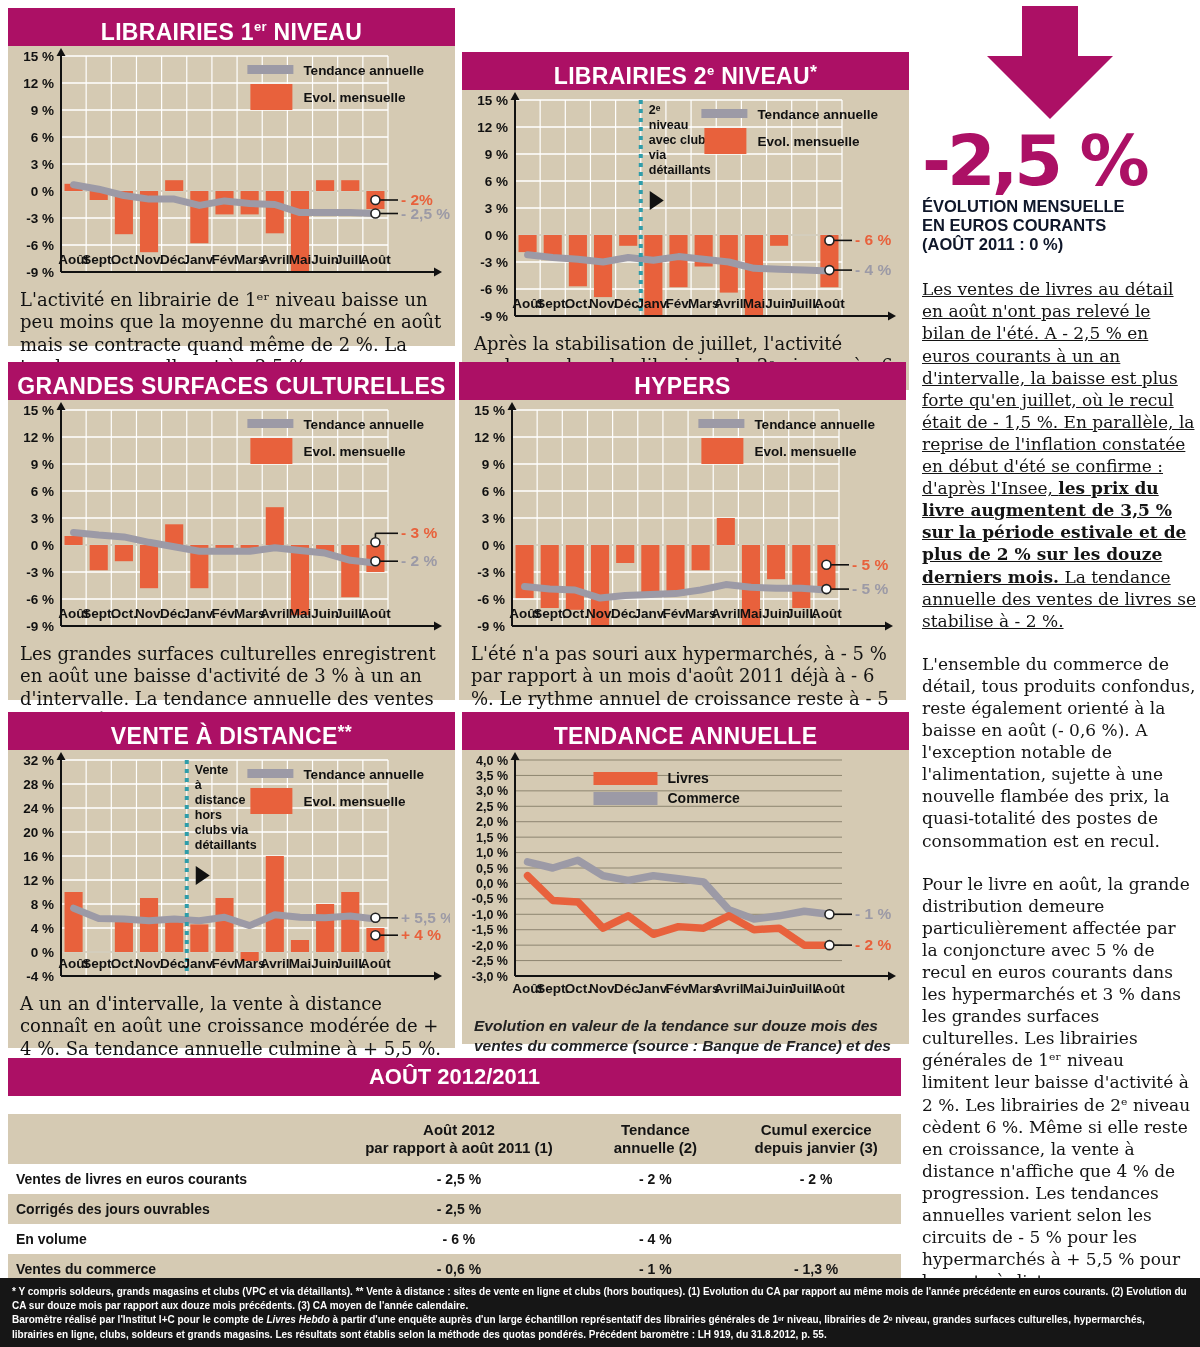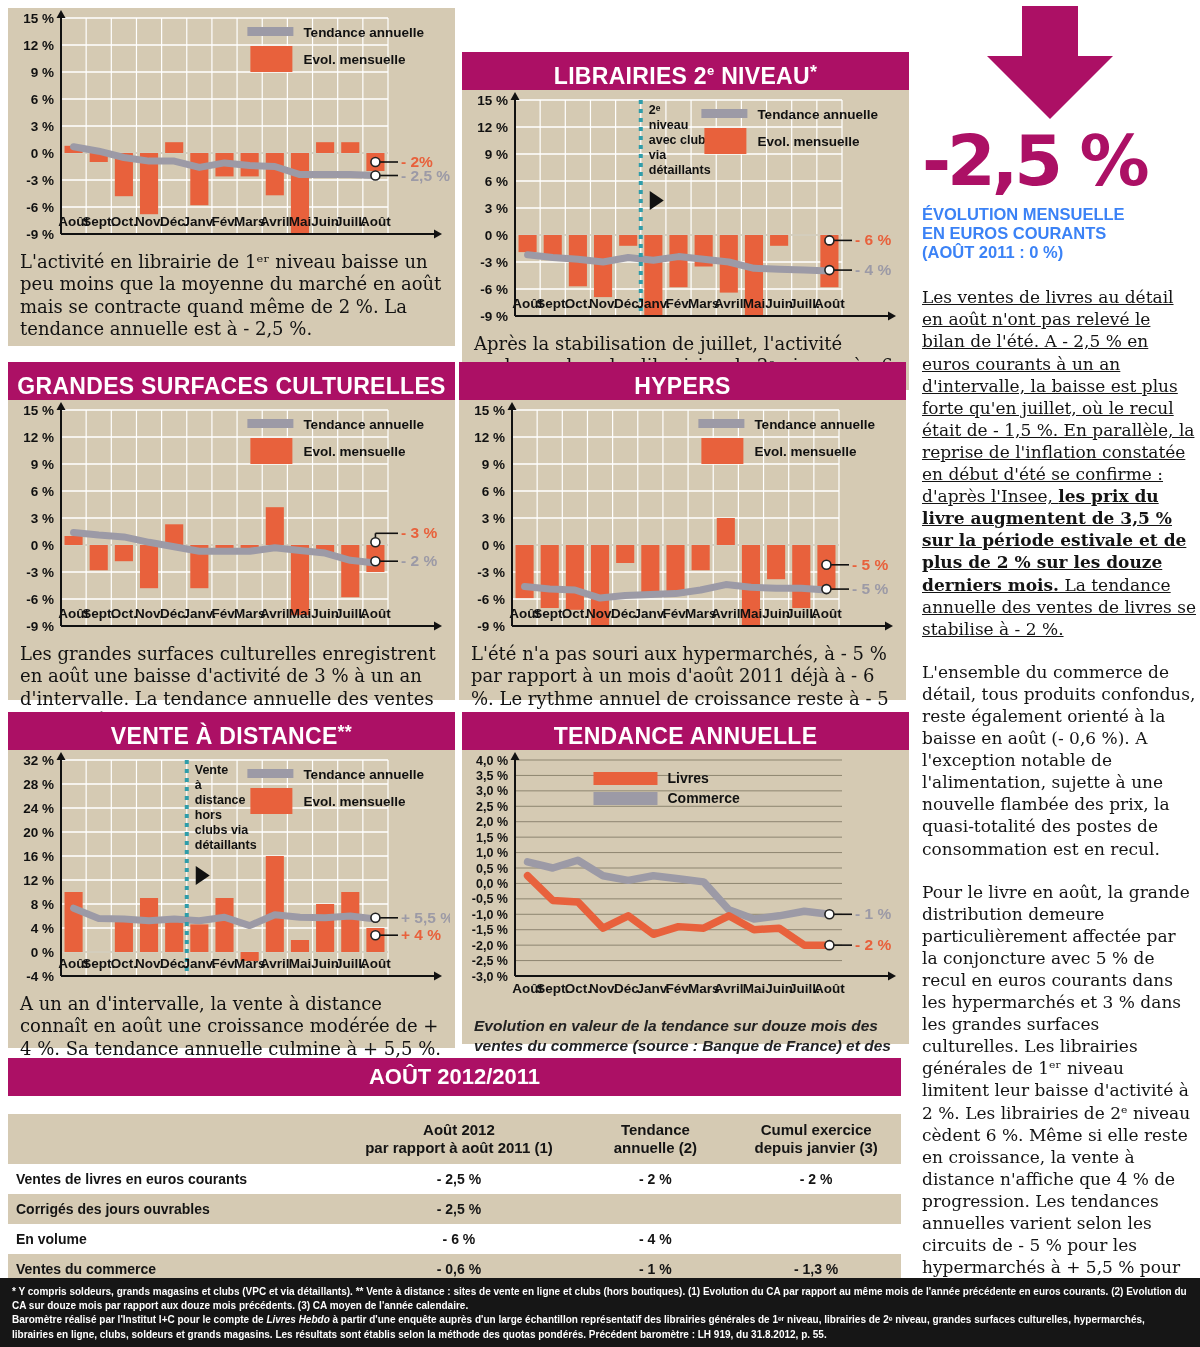--- a/index.html
+++ b/index.html
@@ -12,22 +12,22 @@
   .t-star{font-size:78%;position:relative;top:-6px;}
   .chart{padding:2px 0 0 5px;}
   .caption{font-family:"DejaVu Serif",serif;font-size:18px;line-height:1.24;
        padding:3px 10px 0 12px;color:#121212;}
   .caption-italic{font-family:"Liberation Sans",sans-serif;font-style:italic;
        font-weight:bold;font-size:15.5px;line-height:1.3;color:#222;padding-top:10px;}
   .rightcol{position:absolute;left:922px;top:4px;width:274px;}
   .big-arrow{display:block;margin:2px 0 0 64px;}
   .headline-value{color:#ac1065;font-family:"DejaVu Sans",sans-serif;font-weight:bold;
        font-size:70px;letter-spacing:-4px;line-height:1.02;margin-top:6px;}
-  .headline-sub{color:#3b82f6;font-weight:bold;font-size:16.5px;line-height:1.15;
-       white-space:pre-line;margin-top:8px;}
+  .headline-sub{color:#0f172a;font-weight:bold;font-size:16.5px;line-height:1.15;
+       white-space:pre-line;}
   .bodytext{font-family:"DejaVu Serif",serif;font-size:17px;line-height:1.3;
        margin:0 0 21px 0;}
   .bodytext:first-of-type{margin-top:24px;text-decoration:underline;}
   .tablewrap{position:absolute;left:8px;top:1058px;width:893px;}
   .t-title{background:#ac1065;color:#fff;font-weight:bold;font-size:22px;height:38px;
        line-height:38px;text-align:center;}
   table{width:100%;border-collapse:collapse;margin-top:18px;}
   th{background:#d5cab3;font-weight:bold;font-size:15px;padding:7px 3px;
        white-space:pre-line;text-align:center;line-height:1.2;}
   td{font-weight:bold;font-size:14px;height:28px;text-align:center;}
@@ -36,20 +36,21 @@
   tbody tr:nth-child(even){background:#d5cab3;}
   .footer{position:absolute;left:0;top:1278px;width:1200px;height:69px;background:#161616;
        color:#fff;box-sizing:border-box;padding:7px 12px;}
   .footer p{margin:0;font-size:10px;font-weight:bold;line-height:1.42;}
   svg text{font-family:"Liberation Sans",sans-serif;}
 </style>
 </head>
 <body>
 
 <div class="panel" style="left:8px;top:8px;width:447px;height:338px;">
+  <div class="panel-title"><span>LIBRAIRIES 1</span><sup>er</sup><span> NIVEAU</span><span class="t-star"></span></div>
   <div class="chart"><svg width="437" height="234" viewBox="0 0 437 234">
         <line x1="48" y1="8" x2="48" y2="224" stroke="#fff" stroke-width="1.2"></line>
         <line x1="73.15384615384616" y1="8" x2="73.15384615384616" y2="224" stroke="#fff" stroke-width="1.2"></line>
         <line x1="98.3076923076923" y1="8" x2="98.3076923076923" y2="224" stroke="#fff" stroke-width="1.2"></line>
         <line x1="123.46153846153847" y1="8" x2="123.46153846153847" y2="224" stroke="#fff" stroke-width="1.2"></line>
         <line x1="148.6153846153846" y1="8" x2="148.6153846153846" y2="224" stroke="#fff" stroke-width="1.2"></line>
         <line x1="173.76923076923077" y1="8" x2="173.76923076923077" y2="224" stroke="#fff" stroke-width="1.2"></line>
         <line x1="198.92307692307693" y1="8" x2="198.92307692307693" y2="224" stroke="#fff" stroke-width="1.2"></line>
         <line x1="224.07692307692307" y1="8" x2="224.07692307692307" y2="224" stroke="#fff" stroke-width="1.2"></line>
         <line x1="249.23076923076923" y1="8" x2="249.23076923076923" y2="224" stroke="#fff" stroke-width="1.2"></line>

